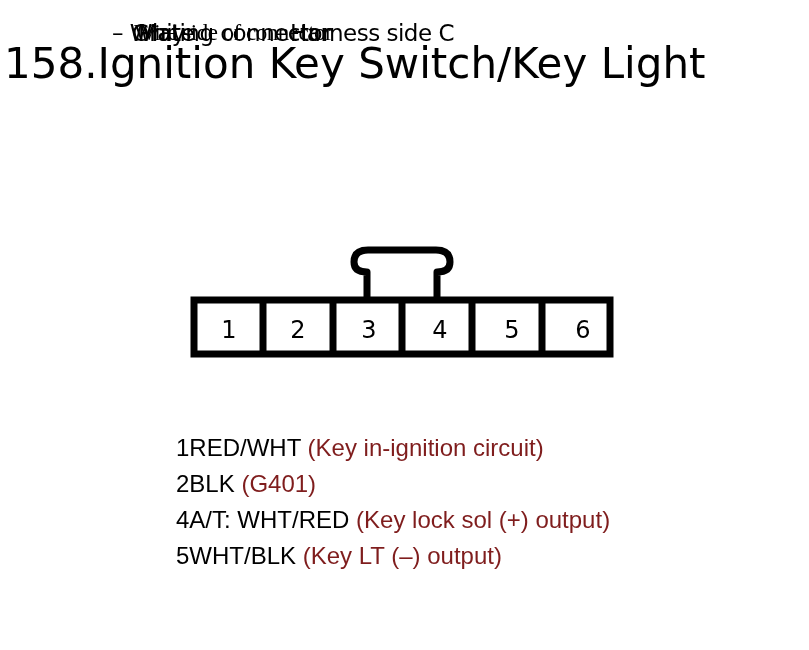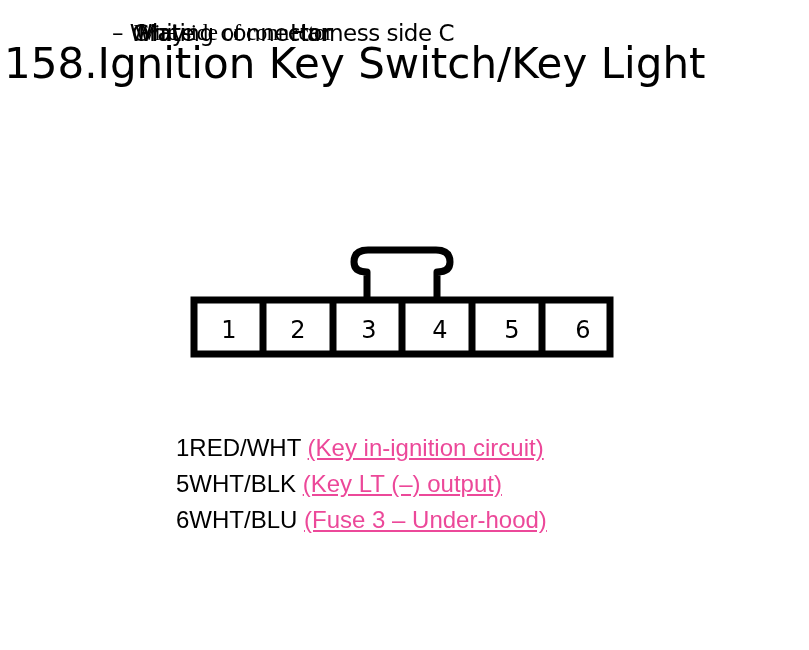--- a/index.html
+++ b/index.html
@@ -3,21 +3,21 @@
 <meta charset="utf-8">
 <style>
   html, body { margin:0; padding:0; background:#ffffff; }
   body { width:809px; height:650px; position:relative; overflow:hidden; font-family:"DejaVu Sans", sans-serif; }
   .title { position:absolute; left:4px; top:2px; font-size:42px; line-height:52px; color:#000; white-space:nowrap; font-family:"DejaVu Sans", sans-serif;margin-top:36px; }
   .sub { position:absolute; top:18px; font-size:23px; line-height:30px; color:#000; white-space:nowrap; font-family:"DejaVu Sans", sans-serif; letter-spacing:-0.5px; }
   .conn { position:absolute; left:0; top:0; }
   .pins { position:absolute; left:176px; top:430px; font-family:"Liberation Sans", sans-serif; font-size:24px; line-height:36px; }
   .pin-row { white-space:nowrap; height:36px; }
   .wire { color:#000; }
-  .desc { color:#ec4899;text-decoration:underline; }
+  .desc { color:#7f1d1d; }
 </style>
 </head>
 <body>
 
 <div class="title">158.Ignition Key Switch/Key Light</div>
 
 <div class="sub" style="left:112px;">– White</div>
 <div class="sub" style="left:132px;">Gray</div>
 <div class="sub" style="left:138px;text-align:center;">Mating connector</div>
 <div class="sub" style="left:134px;font-family:Liberation Serif, serif;">Wire side of connector</div>
@@ -39,15 +39,16 @@
     <text x="298" y="338">2</text>
     <text x="369" y="338">3</text>
     <text x="440" y="338">4</text>
     <text x="512" y="338">5</text>
     <text x="583" y="338">6</text>
   </g>
 </svg>
 
 <div class="pins">
   <div class="pin-row"><span class="wire">1</span><span class="wire">RED/WHT</span> <span class="desc">(Key in-ignition circuit)</span></div>
+  <div class="pin-row"><span class="wire">2</span><span class="wire">BLK</span> <span class="desc">(G401)</span></div>
+  <div class="pin-row"><span class="wire">4</span><span class="wire">A/T: WHT/RED</span> <span class="desc">(Key lock sol (+) output)</span></div>
   <div class="pin-row"><span class="wire">5</span><span class="wire">WHT/BLK</span> <span class="desc">(Key LT (–) output)</span></div>
-  <div class="pin-row"><span class="wire">6</span><span class="wire">WHT/BLU</span> <span class="desc">(Fuse 3 – Under-hood)</span></div>
 </div>
 
 </body></html>

